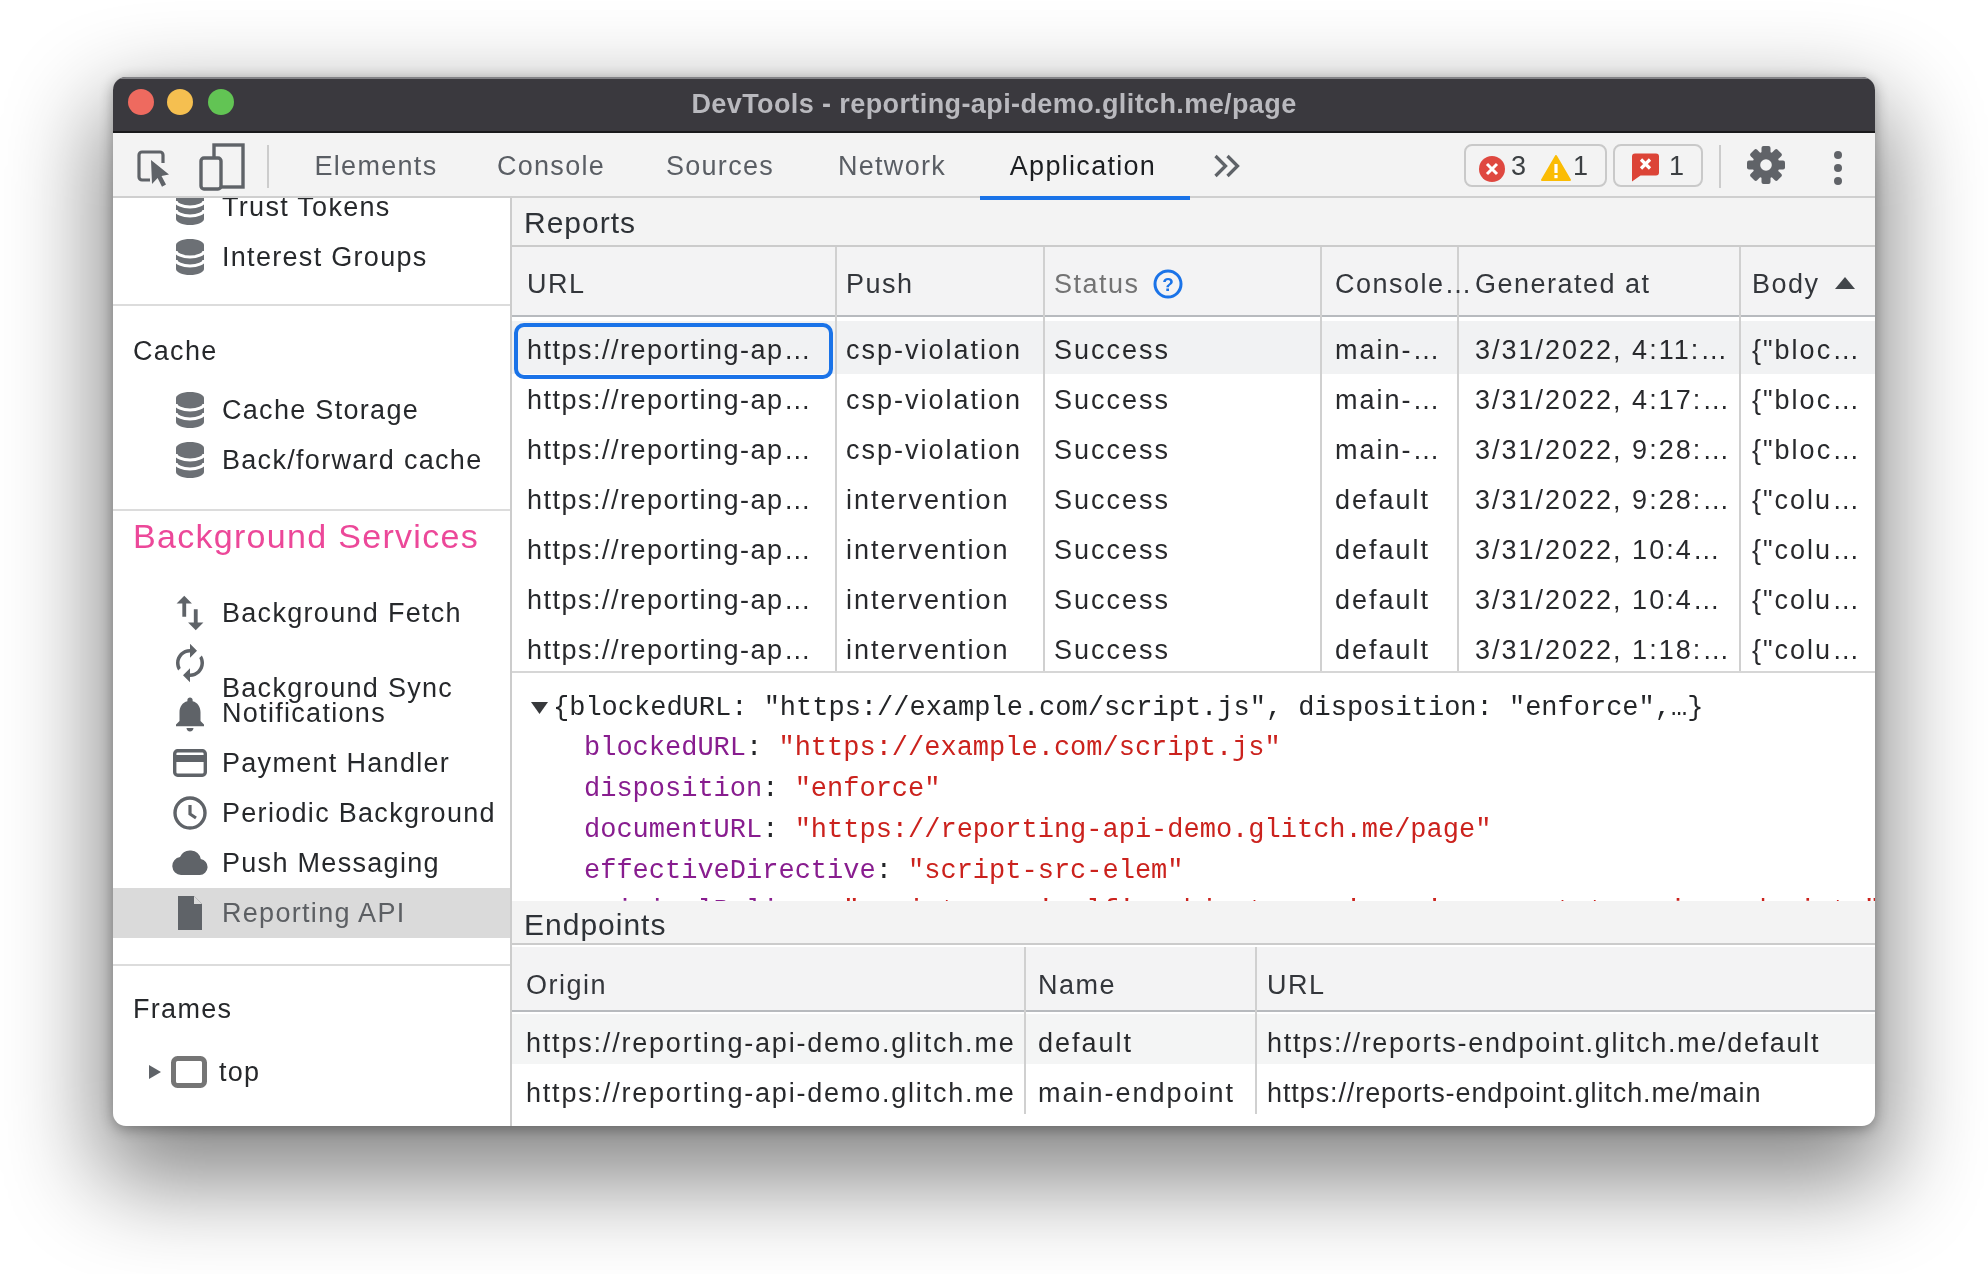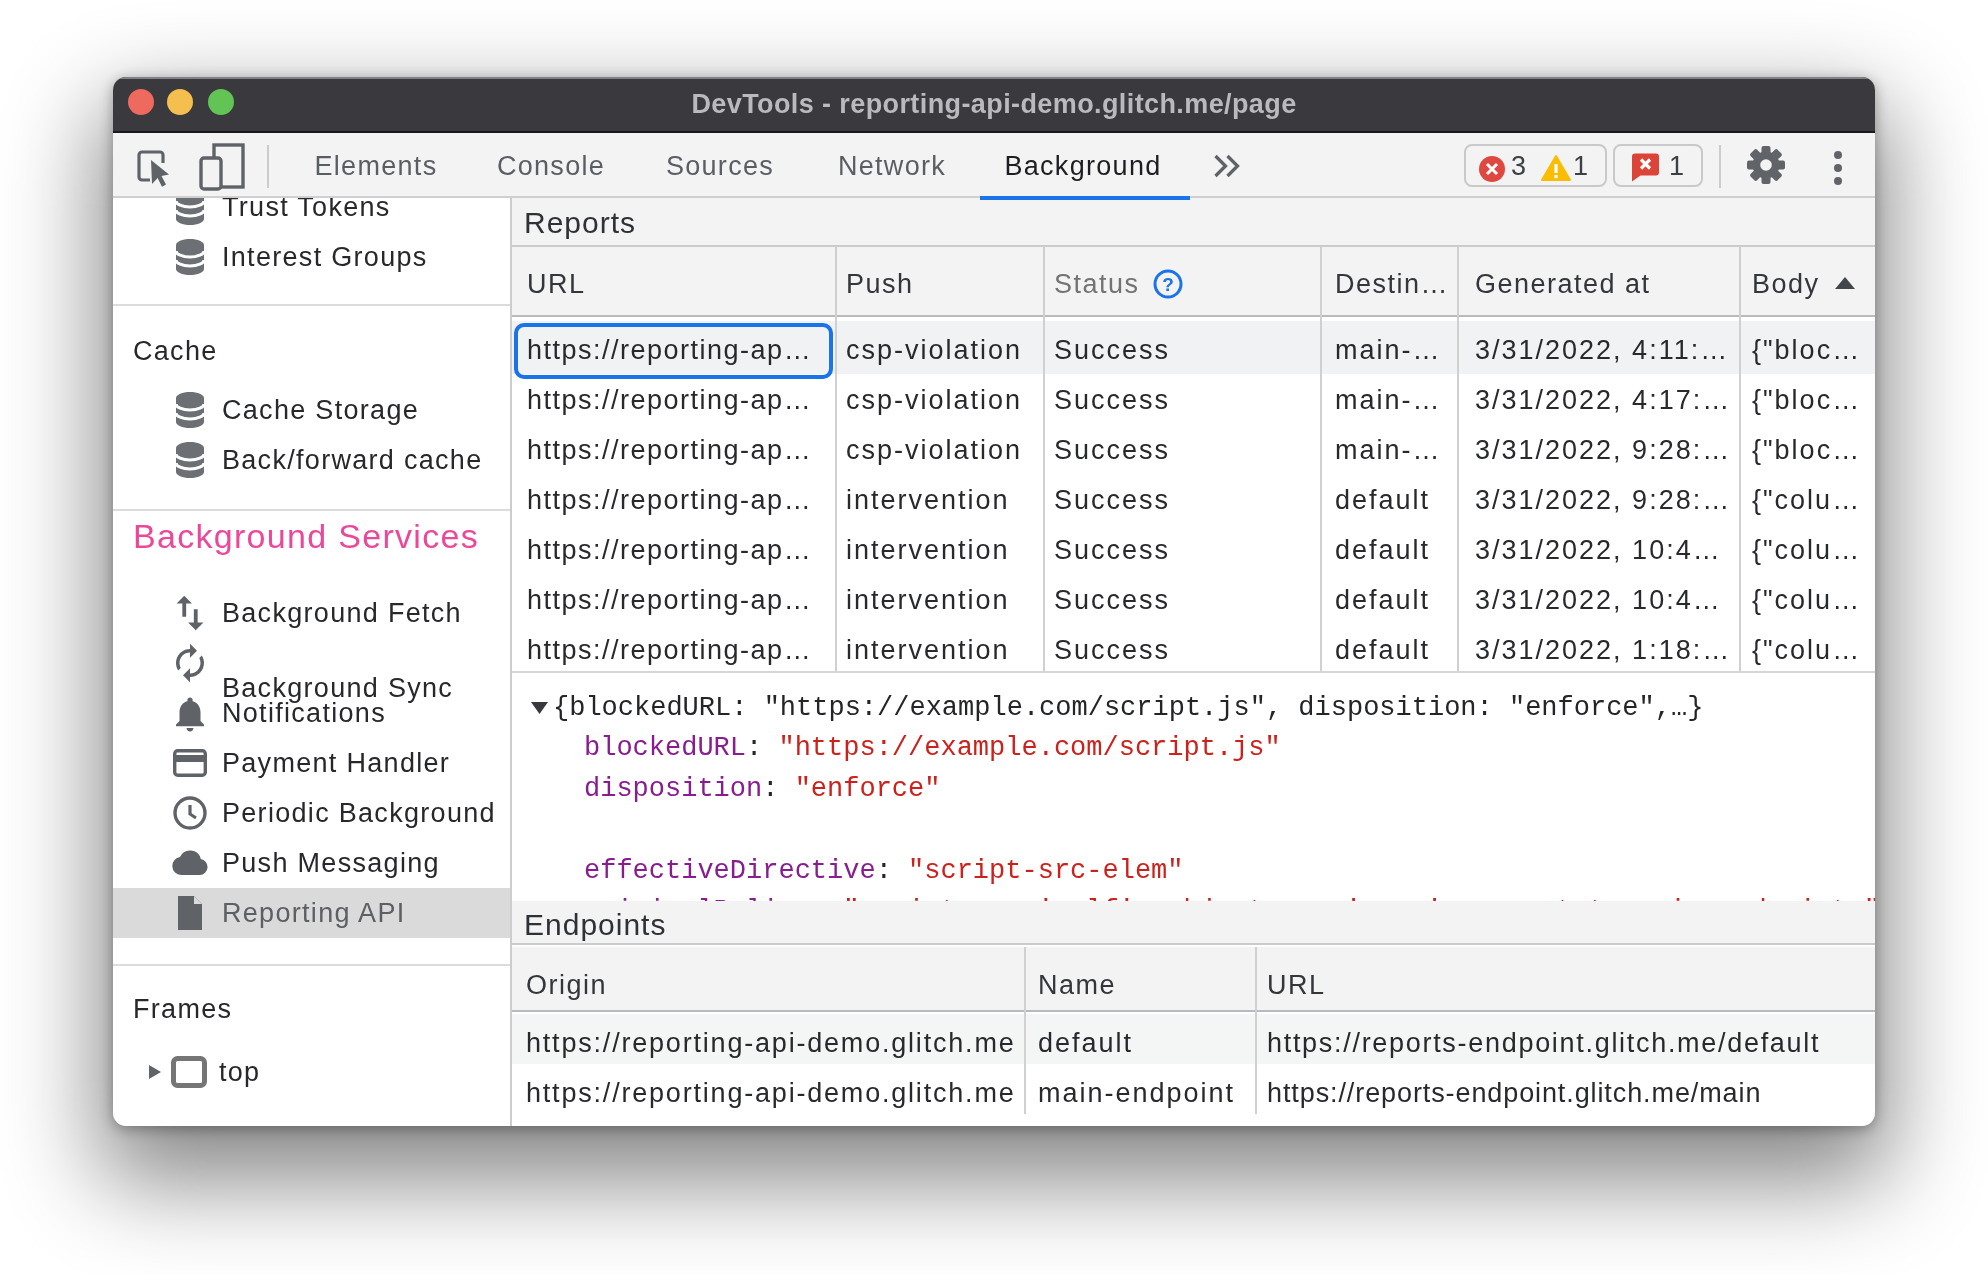--- a/index.html
+++ b/index.html
@@ -85,21 +85,21 @@
 <div class="abs" style="left:411px;top:128px;width:300px;height:36px;line-height:36px;font-size:30px;letter-spacing:1px;color:#2e3237">Reports</div>
 <div class="abs" style="left:399px;top:170px;width:1363px;height:70px;background:#f3f3f4;border-bottom:2px solid #b7babe"></div>
 <div class="abs" style="left:722px;top:170px;width:2px;height:424px;background:#d0d0d0"></div>
 <div class="abs" style="left:930px;top:170px;width:2px;height:424px;background:#d0d0d0"></div>
 <div class="abs" style="left:1207px;top:170px;width:2px;height:424px;background:#d0d0d0"></div>
 <div class="abs" style="left:1344px;top:170px;width:2px;height:424px;background:#d0d0d0"></div>
 <div class="abs" style="left:1626px;top:170px;width:2px;height:424px;background:#d0d0d0"></div>
 <div class="abs" style="left:414px;top:190px;height:34px;line-height:34px;font-size:27px;letter-spacing:1.5px;color:#33363b;white-space:nowrap">URL</div>
 <div class="abs" style="left:733px;top:190px;height:34px;line-height:34px;font-size:27px;letter-spacing:1.5px;color:#33363b;white-space:nowrap">Push</div>
 <div class="abs" style="left:941px;top:190px;height:34px;line-height:34px;font-size:27px;letter-spacing:1.5px;color:#737373;white-space:nowrap">Status</div>
-<div class="abs" style="left:1222px;top:190px;height:34px;line-height:34px;font-size:27px;letter-spacing:1.5px;color:#33363b;white-space:nowrap">Destin…</div>
+<div class="abs" style="left:1222px;top:190px;height:34px;line-height:34px;font-size:27px;letter-spacing:1.5px;color:#33363b;white-space:nowrap">Console…</div>
 <div class="abs" style="left:1362px;top:190px;height:34px;line-height:34px;font-size:27px;letter-spacing:1.5px;color:#33363b;white-space:nowrap">Generated at</div>
 <div class="abs" style="left:1639px;top:190px;height:34px;line-height:34px;font-size:27px;letter-spacing:1.5px;color:#33363b;white-space:nowrap">Body</div>
 <svg class="abs" style="left:1040px;top:192px" width="30" height="30" viewBox="0 0 30 30">
 <circle cx="15" cy="15" r="13" fill="none" stroke="#1a73e8" stroke-width="3"></circle>
 <text x="15" y="21.5" text-anchor="middle" font-family="Liberation Sans" font-size="19" font-weight="bold" fill="#1a73e8">?</text>
 </svg>
 <svg class="abs" style="left:1722px;top:200px" width="20" height="12" viewBox="0 0 20 12">
       <path d="M10 0 L20 12 L0 12 Z" fill="#42464b"></path>
     </svg>
 <div class="abs" style="left:399px;top:244px;width:1363px;height:53px;background:#f1f2f3"></div>
@@ -151,20 +151,21 @@
 <div class="abs" style="left:941px;top:506px;height:34px;line-height:34px;font-size:27px;letter-spacing:2px;color:#28292c">Success</div>
 <div class="abs" style="left:941px;top:556px;height:34px;line-height:34px;font-size:27px;letter-spacing:2px;color:#28292c">Success</div>
 <div class="abs" style="left:401px;top:246px;width:319px;height:56px;border:4px solid #1a73e8;border-radius:10px"></div>
 <div class="abs" style="left:399px;top:594px;width:1363px;height:2px;background:#d6d6d6"></div>
 <svg class="abs" style="left:418px;top:625px" width="17" height="12" viewBox="0 0 17 12">
       <path d="M0 0 L17 0 L8.5 12 Z" fill="#37393c"></path>
     </svg>
 <div class="abs mono" style="left:471px;top:651px;height:41px;line-height:41px;font-size:27px;color:#232528;white-space:pre"><span style="color:#881d8f">blockedURL</span>: <span style="color:#cb221d">"https://example.com/script.js"</span></div>
 <div class="abs mono" style="left:440px;top:611px;height:41px;line-height:41px;font-size:27px;color:#232528;white-space:pre">{blockedURL: "https://example.com/script.js", disposition: "enforce",…}</div>
 <div class="abs mono" style="left:471px;top:692px;height:41px;line-height:41px;font-size:27px;color:#232528;white-space:pre"><span style="color:#881d8f">disposition</span>: <span style="color:#cb221d">"enforce"</span></div>
+<div class="abs mono" style="left:471px;top:733px;height:41px;line-height:41px;font-size:27px;color:#232528;white-space:pre"><span style="color:#881d8f">documentURL</span>: <span style="color:#cb221d">"https://reporting-api-demo.glitch.me/page"</span></div>
 <div class="abs mono" style="left:471px;top:774px;height:41px;line-height:41px;font-size:27px;color:#232528;white-space:pre"><span style="color:#881d8f">effectiveDirective</span>: <span style="color:#cb221d">"script-src-elem"</span></div>
 <div class="abs mono" style="left:471px;top:814px;height:41px;line-height:41px;font-size:27px;color:#232528;white-space:pre"><span style="color:#881d8f">originalPolicy</span>: <span style="color:#cb221d">"script-src 'self'; object-src 'none'; report-to main-endpoint;"</span></div>
 <div class="abs" style="left:399px;top:824px;width:1363px;height:44px;background:#f3f3f3;border-bottom:2px solid #cbcbcb"></div>
 <div class="abs" style="left:411px;top:830px;width:300px;height:36px;line-height:36px;font-size:30px;letter-spacing:1px;color:#2e3237">Endpoints</div>
 <div class="abs" style="left:399px;top:870px;width:1363px;height:65px;background:#f3f3f4;border-bottom:2px solid #b7babe"></div>
 <div class="abs" style="left:413px;top:891px;height:34px;line-height:34px;font-size:27px;letter-spacing:1.5px;color:#33363b">Origin</div>
 <div class="abs" style="left:925px;top:891px;height:34px;line-height:34px;font-size:27px;letter-spacing:1.5px;color:#33363b">Name</div>
 <div class="abs" style="left:1154px;top:891px;height:34px;line-height:34px;font-size:27px;letter-spacing:1.5px;color:#33363b">URL</div>
 <div class="abs" style="left:399px;top:937px;width:1363px;height:50px;background:#f4f5f5"></div>
 <div class="abs" style="left:413px;top:949px;height:34px;line-height:34px;font-size:27px;letter-spacing:1.8px;color:#28292c;white-space:nowrap">https://reporting-api-demo.glitch.me</div>
@@ -187,21 +188,21 @@
 </svg>
 <svg class="abs" style="left:86px;top:66px" width="46" height="48" viewBox="0 0 46 48">
 <rect x="15" y="2" width="29" height="42" fill="none" stroke="#5f6368" stroke-width="3.4"></rect>
 <rect x="2" y="15" width="20" height="31" rx="3" fill="#f3f3f3" stroke="#5f6368" stroke-width="3.4"></rect>
 </svg>
 <div class="abs" style="left:154px;top:68px;width:2px;height:43px;background:#ccc"></div>
 <div class="abs" style="left:143px;top:72px;width:240px;height:34px;line-height:34px;text-align:center;font-size:27px;letter-spacing:1.3px;color:#5a5e64">Elements</div>
 <div class="abs" style="left:318px;top:72px;width:240px;height:34px;line-height:34px;text-align:center;font-size:27px;letter-spacing:1.3px;color:#5a5e64">Console</div>
 <div class="abs" style="left:487px;top:72px;width:240px;height:34px;line-height:34px;text-align:center;font-size:27px;letter-spacing:1.3px;color:#5a5e64">Sources</div>
 <div class="abs" style="left:659px;top:72px;width:240px;height:34px;line-height:34px;text-align:center;font-size:27px;letter-spacing:1.3px;color:#5a5e64">Network</div>
-<div class="abs" style="left:850px;top:72px;width:240px;height:34px;line-height:34px;text-align:center;font-size:27px;letter-spacing:1.3px;color:#1c1e21">Background</div>
+<div class="abs" style="left:850px;top:72px;width:240px;height:34px;line-height:34px;text-align:center;font-size:27px;letter-spacing:1.3px;color:#1c1e21">Application</div>
 <svg class="abs" style="left:1100px;top:77px" width="28" height="24" viewBox="0 0 28 24">
 <path d="M2.5 2 L12.5 12 L2.5 22" fill="none" stroke="#5f6368" stroke-width="3.3"></path>
 <path d="M14.5 2 L24.5 12 L14.5 22" fill="none" stroke="#5f6368" stroke-width="3.3"></path>
 </svg>
 <div class="abs" style="left:867px;top:119px;width:210px;height:4px;background:#1a73e8;z-index:5"></div>
 <div class="abs" style="left:1351px;top:67px;width:143px;height:43px;border:2px solid #c9c9c9;border-radius:8px"></div>
 <svg class="abs" style="left:1366px;top:79px" width="26" height="26" viewBox="0 0 26 26">
 <circle cx="13" cy="13" r="13" fill="#df4840"></circle>
 <path d="M8 8 L18 18 M18 8 L8 18" stroke="#fff" stroke-width="3"></path>
 </svg>

